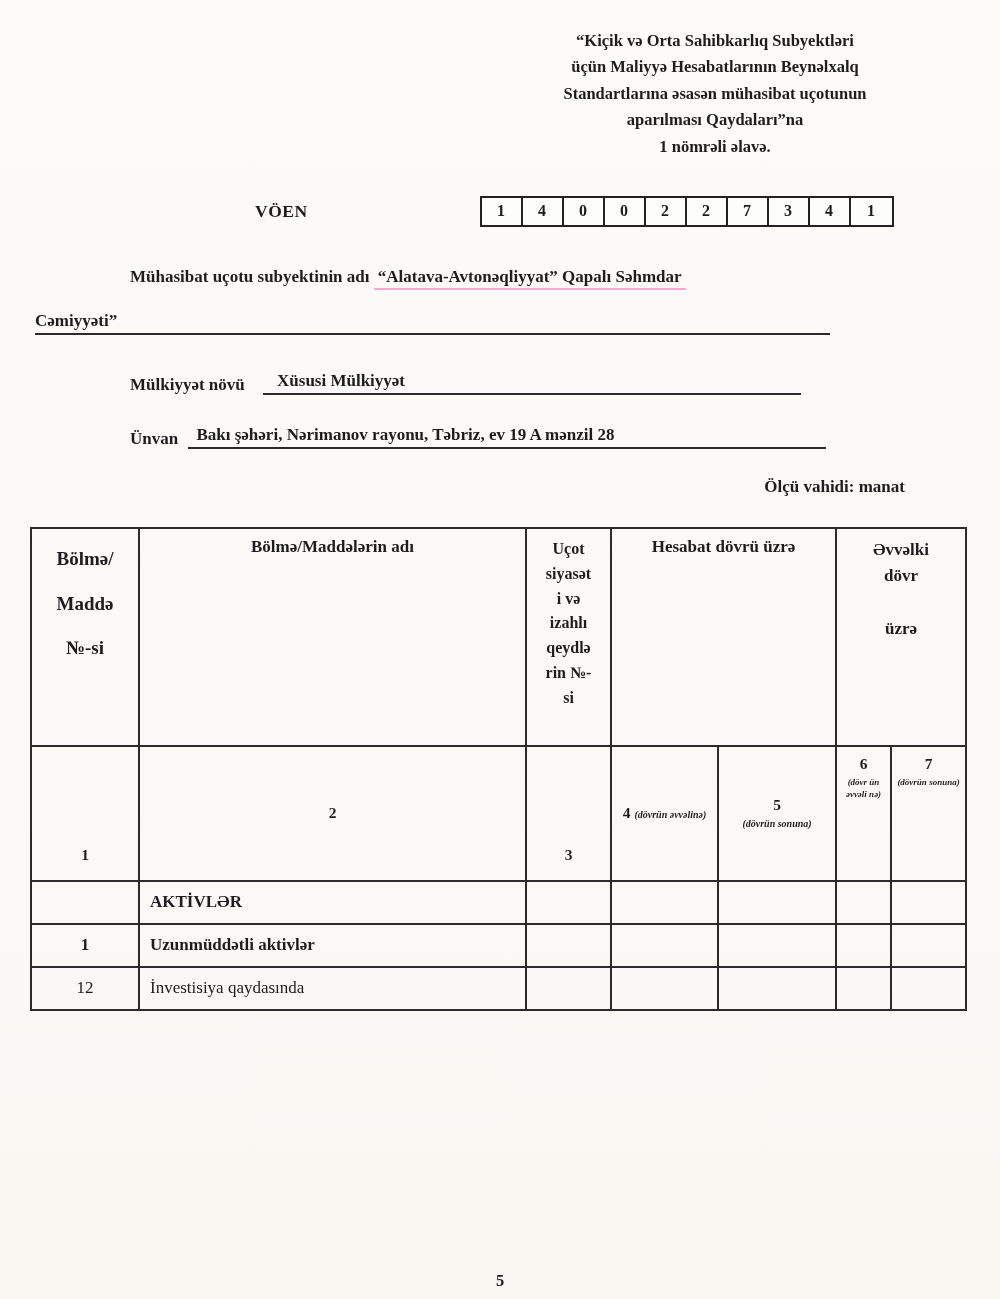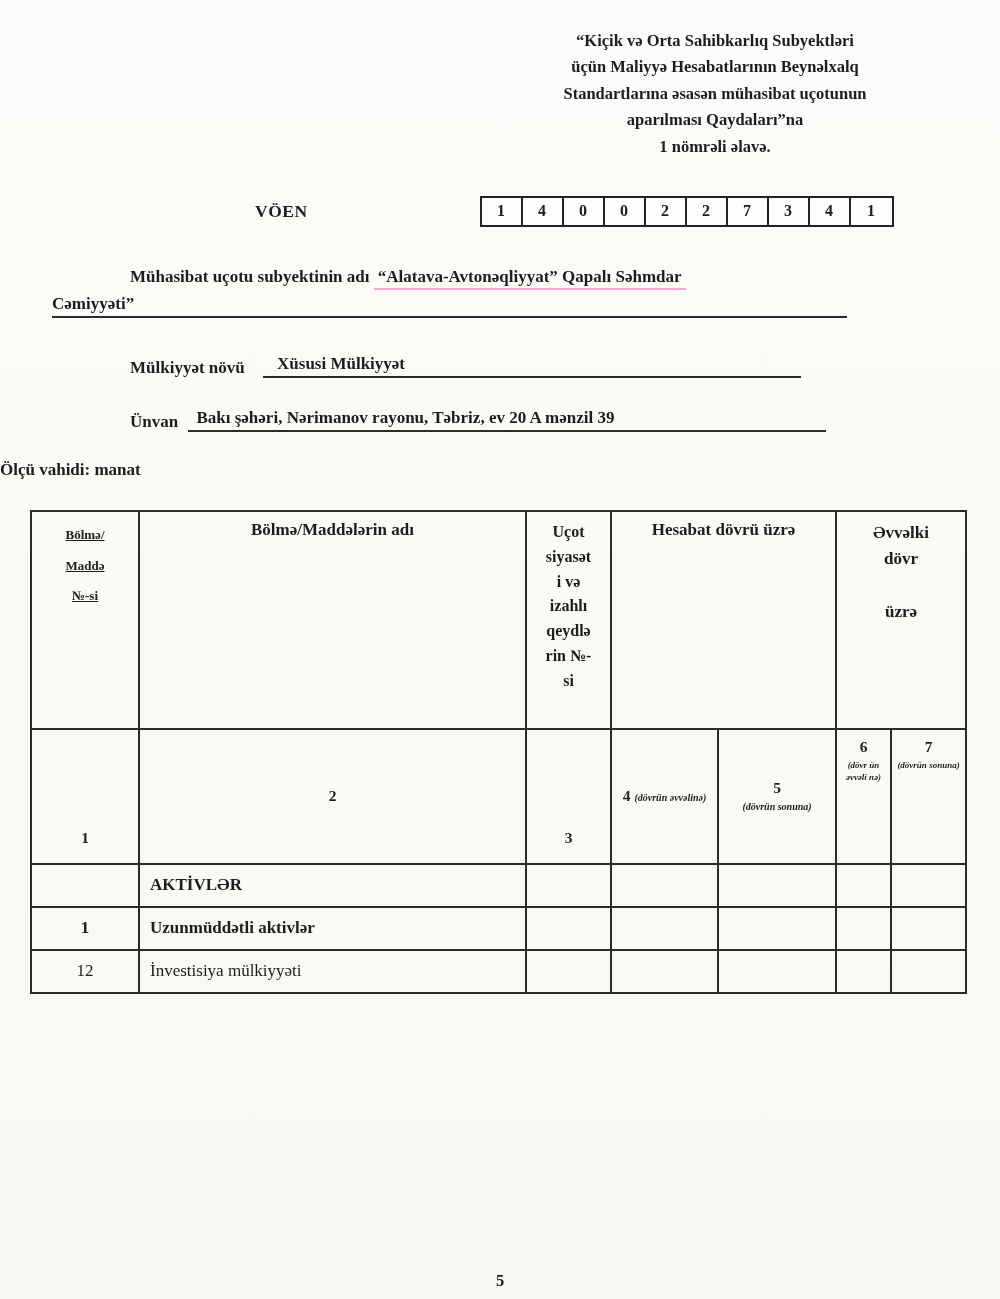--- a/index.html
+++ b/index.html
@@ -56,54 +56,55 @@
     border-right: 2px solid #222;
     font-weight: 700; font-size: 16px;
   }
   .vbox:last-child { border-right: none; }
 
   
   .field { font-size: 17px; font-weight: 700; }
   .subject-line1 { margin-top: 40px; padding-left: 130px; }
   .flabel { font-weight: 700; }
   .uval { border-bottom: 2px solid #f9a8d4; padding: 0 4px 2px 4px; }
-  .subject-line2 { margin-top: 7px; padding-left: 52px; }
+  .subject-line2 { margin-top: 24px; padding-left: 35px; }
   .fill-line {
     display: inline-block;
     border-bottom: 2px solid #2b2b2b;
     padding-bottom: 2px;
     vertical-align: bottom;
   }
   .subject-fill { width: 795px; }
   .ownership-row { margin-top: 36px; padding-left: 130px; }
   .ownership-fill { width: 538px; margin-left: 14px; padding-left: 14px; }
   .address-row { margin-top: 30px; padding-left: 130px; }
   .address-fill { width: 638px; margin-left: 6px; padding-left: 8px; }
 
   .unit-note {
     margin-top: 28px;
     padding-right: 95px;
+    text-align: right;
     font-size: 17px;
     font-weight: 700;
   }
 
   
   table.report-table {
     margin: 30px 0 0 30px;
     width: 935px;
     border-collapse: collapse;
     table-layout: fixed;
   }
   .report-table td {
     border: 2px solid #2b2b2b;
     vertical-align: middle;
     overflow: hidden;
   }
   tr.hrow1 td { height: 218px; vertical-align: top; padding-top: 8px; text-align: center; font-weight: 700; }
-  .hd-col1 { font-size: 13px; line-height: 2.35; white-space: pre-line; text-decoration: underline; }
+  .hd-col1 { font-size: 19px; line-height: 2.35; white-space: pre-line; }
   .hd-col2 { font-size: 17px; }
   .hd-col3 { font-size: 16px; line-height: 1.55; white-space: pre-line; }
   .hd-rep  { font-size: 17px; }
   .hd-prev { font-size: 17px; line-height: 1.55; white-space: pre-line; }
 
   tr.hrow2 td { height: 135px; text-align: center; }
   .va-b { vertical-align: bottom !important; padding-bottom: 16px; }
   .va-c { vertical-align: middle !important; }
   .va-t { vertical-align: top !important; padding-top: 8px; }
   .sub-num { font-size: 15.5px; font-weight: 700; }
@@ -163,21 +164,21 @@
     <span class="fill-line subject-fill">Cəmiyyəti”</span>
   </div>
 
   <div class="field ownership-row">
     <span class="flabel">Mülkiyyət növü</span>
     <span class="fill-line ownership-fill">Xüsusi Mülkiyyət</span>
   </div>
 
   <div class="field address-row">
     <span class="flabel">Ünvan</span>
-    <span class="fill-line address-fill">Bakı şəhəri, Nərimanov rayonu, Təbriz,  ev 20 A mənzil 39</span>
+    <span class="fill-line address-fill">Bakı şəhəri, Nərimanov rayonu, Təbriz,  ev 19 A mənzil 28</span>
   </div>
 
   <div class="unit-note">Ölçü vahidi: manat</div>
 
   <table class="report-table">
     <colgroup>
       <col style="width:108px">
       <col style="width:387px">
       <col style="width:85px">
       <col style="width:107px">
@@ -239,21 +240,21 @@
         <td class="no-cell">1</td>
         <td class="name-cell">Uzunmüddətli aktivlər</td>
         <td></td>
         <td class="val-cell"></td>
         <td class="val-cell"></td>
         <td class="val-cell"></td>
         <td class="val-cell"></td>
       </tr>
       <tr class="drow">
         <td class="no-cell">12</td>
-        <td class="name-cell">İnvestisiya mülkiyyəti</td>
+        <td class="name-cell">İnvestisiya qaydasında</td>
         <td></td>
         <td class="val-cell"></td>
         <td class="val-cell"></td>
         <td class="val-cell"></td>
         <td class="val-cell"></td>
       </tr>
     </tbody>
   </table>
 
   <div class="page-number">5</div>

